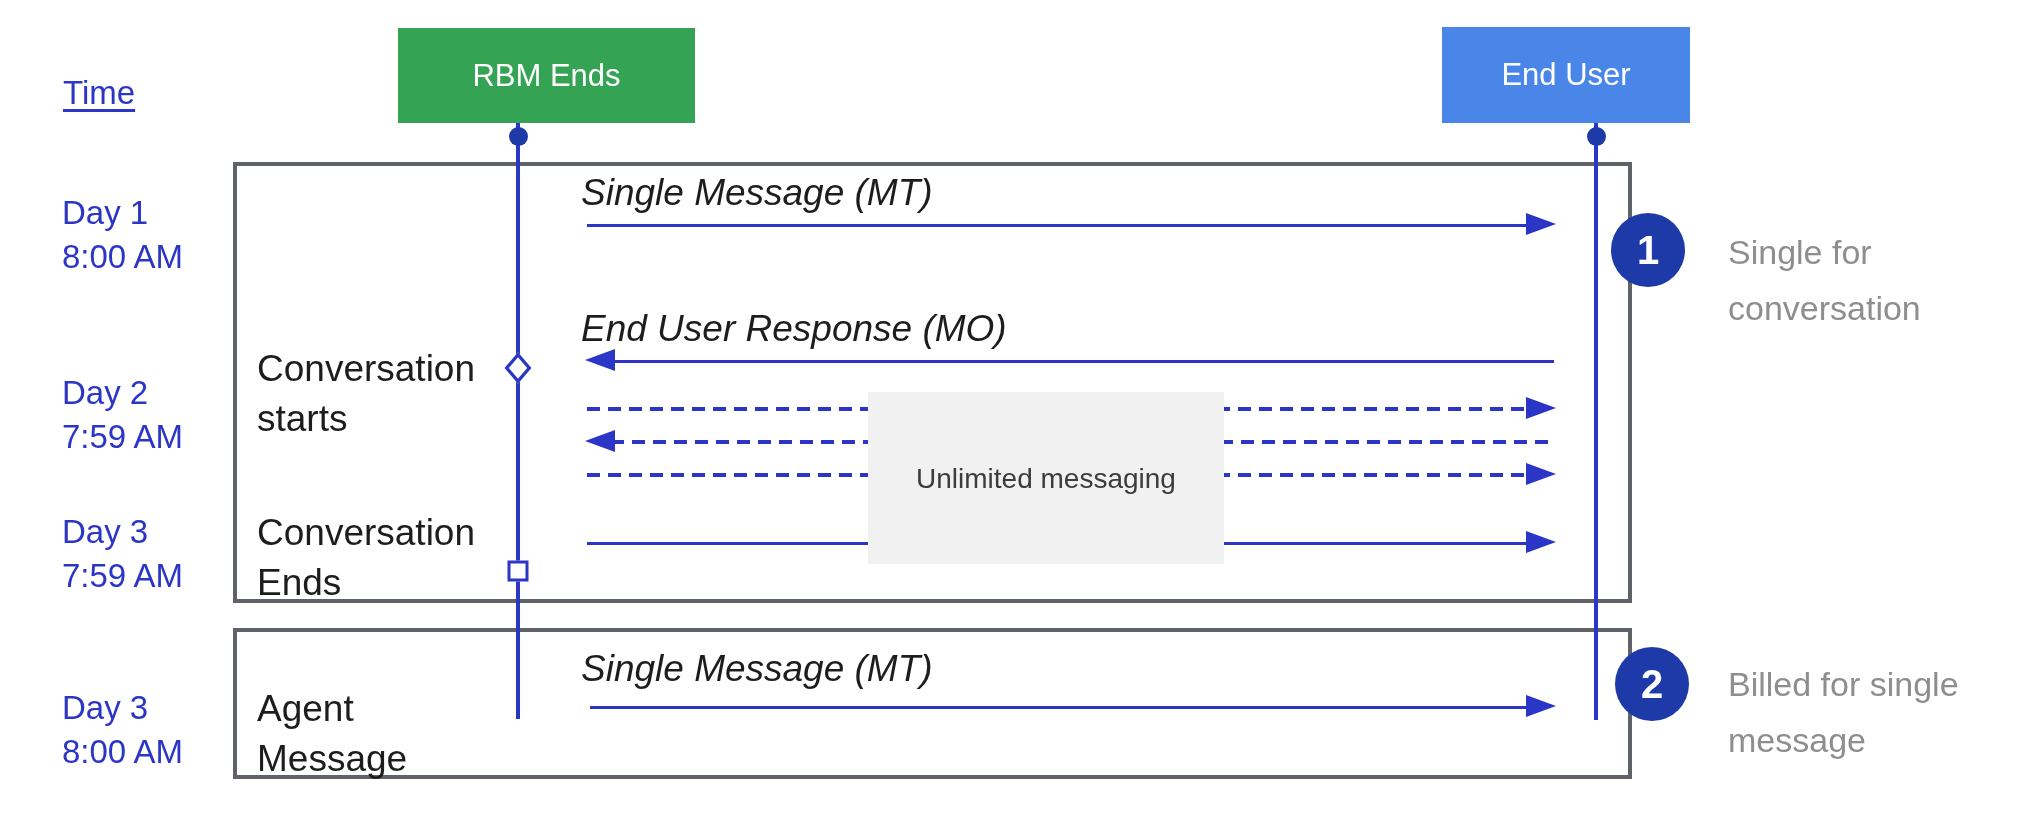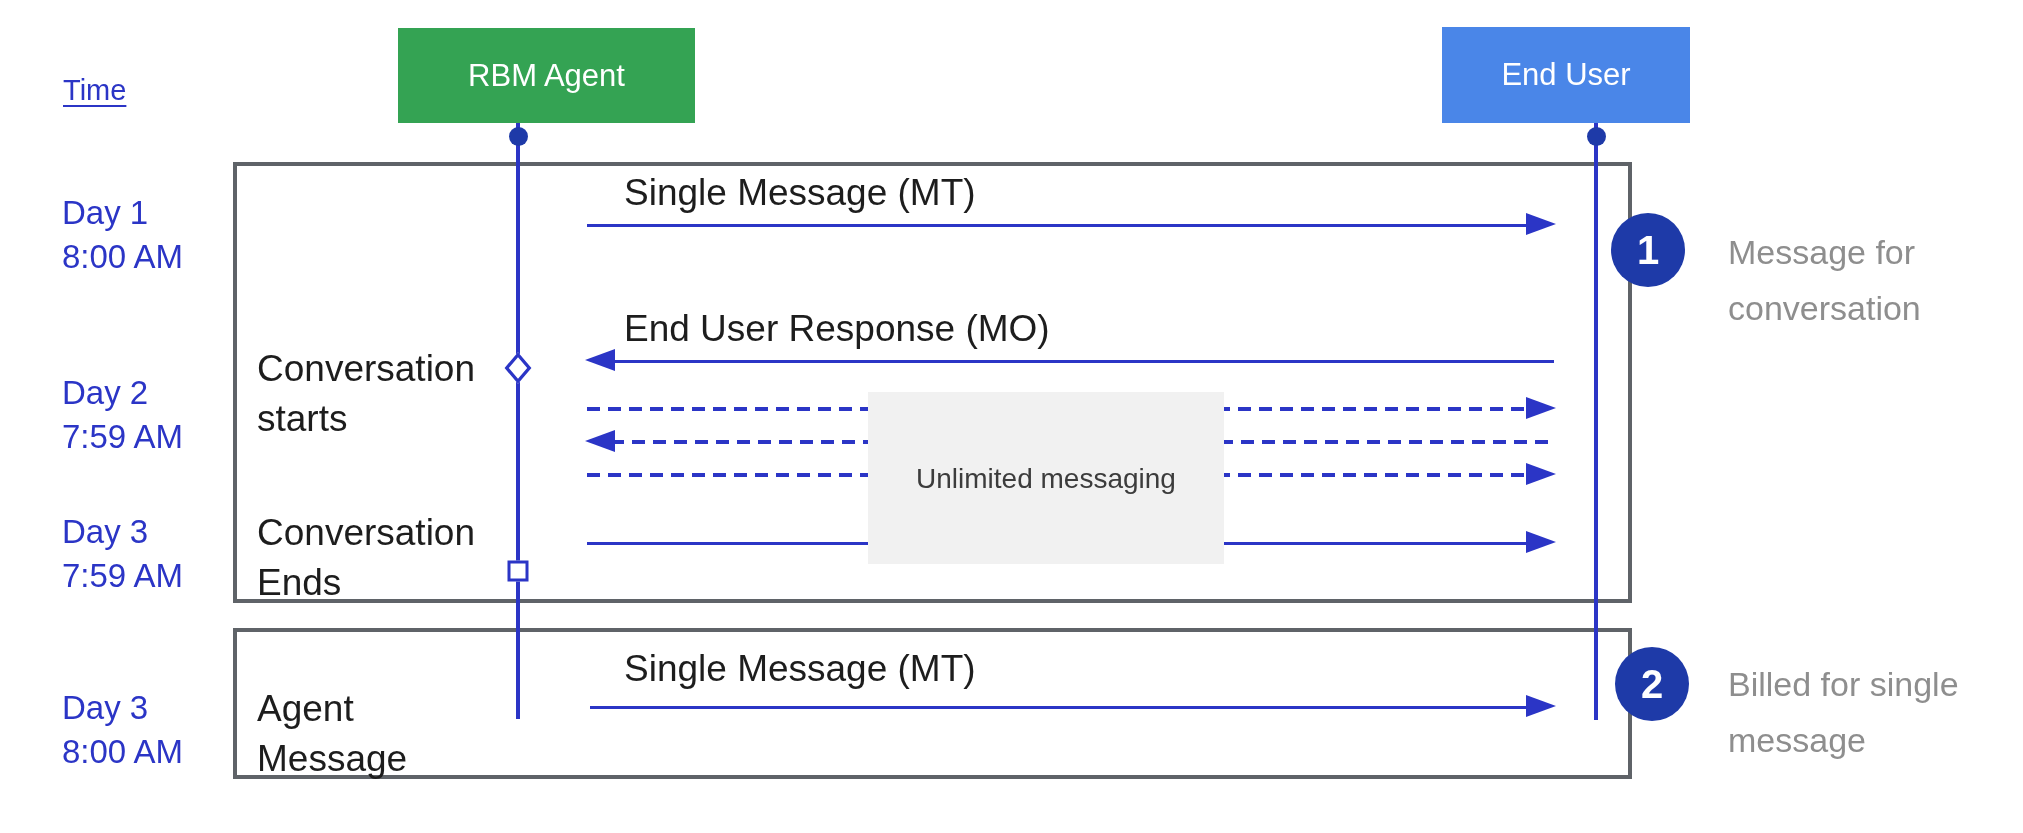--- a/index.html
+++ b/index.html
@@ -5,42 +5,42 @@
   :root{
     --blue:#2B35C6; --navy:#1E3AA8; --green:#34A353; --userblue:#4A86E8;
     --framegray:#5F6368; --infobg:#F1F1F1; --infotext:#3C3C3C;
     --mutedgray:#8E8E8E; --ink:#1D1D1D;
   }
   *{margin:0;padding:0;box-sizing:border-box;}
   body{background:#ffffff;font-family:"Liberation Sans", sans-serif;}
   .canvas{position:relative;width:2023px;height:833px;background:#fff;overflow:hidden;}
 
   
-  .time-label{position:absolute;left:63px;top:74px;font-size:29px;color:var(--blue);
+  .time-label{position:absolute;left:63px;top:74px;font-size:33px;color:var(--blue);
     text-decoration:underline;text-underline-offset:5px;z-index:5;}
   .actor{position:absolute;display:flex;align-items:center;justify-content:center;
     color:#fff;font-size:31px;z-index:5;}
   .actor.agent{left:398px;top:28px;width:297px;height:95px;background:var(--green);}
   .actor.user{left:1442px;top:27px;width:248px;height:96px;background:var(--userblue);}
   .dot{position:absolute;width:19px;height:19px;border-radius:50%;background:var(--navy);z-index:5;}
 
   
   .lifeline{position:absolute;width:4px;background:var(--blue);z-index:4;}
   .frame{position:absolute;left:233px;width:1399px;border:4px solid var(--framegray);z-index:1;background:transparent;}
   .frame.f1{top:162px;height:441px;}
   .frame.f2{top:628px;height:151px;}
 
   
   .daylbl{position:absolute;left:62px;color:var(--blue);font-size:33px;line-height:44px;z-index:2;}
   .daylbl span{display:block;}
 
   
   .marker-lbl{position:absolute;left:257px;color:var(--ink);font-size:37px;line-height:50px;z-index:2;}
   .marker-lbl span{display:block;}
-  .msg-lbl{position:absolute;left:624px;color:var(--ink);font-size:37px;z-index:2;white-space:nowrap;}
+  .msg-lbl{position:absolute;left:581px;color:var(--ink);font-size:37px;z-index:2;white-space:nowrap;font-style:italic;}
 
   
   .diamond{position:absolute;left:518px;top:368px;width:19px;height:19px;background:#fff;
     border:3px solid var(--blue);transform:translate(-50%,-50%) scaleY(1.18) rotate(45deg);z-index:5;}
   .sqmark{position:absolute;left:518px;top:571px;width:21px;height:21px;background:#fff;
     border:3px solid var(--blue);transform:translate(-50%,-50%);z-index:5;}
 
   
   .arrow{position:absolute;left:587px;width:967px;height:0;z-index:2;}
   .arrow .line{position:absolute;top:-1px;height:3px;left:0;right:0;background:var(--blue);}
@@ -64,21 +64,21 @@
   .billed span{display:block;}
 </style>
 </head>
 <body>
 
 <div class="canvas">
 
   <div class="time-label">Time</div>
 
   <div class="actor agent">
-    <span>RBM Agent</span>
+    <span>RBM Ends</span>
   </div>
   <div class="actor user">
     <span>End User</span>
   </div>
 
   <div class="dot" style="left:509px;top:127px;"></div>
   <div class="dot" style="left:1587px;top:127px;"></div>
 
   <div class="lifeline" style="left:516px;top:123px;height:596px;"></div>
   <div class="lifeline" style="left:1594px;top:123px;height:597px;"></div>
@@ -155,21 +155,21 @@
   <div class="msg-lbl" style="top:648px;">Single Message (MT)</div>
   <div class="arrow right solid" style="top:707px;left:590px;width:964px;">
     <div class="line"></div>
     <div class="head"></div>
   </div>
 
   <div class="numcircle" style="left:1648px;top:250px;">
     <span>1</span>
   </div>
   <div class="billed" style="top:224px;">
-    <span>Message for</span>
+    <span>Single for</span>
     <span>conversation</span>
   </div>
 
   <div class="numcircle" style="left:1652px;top:684px;">
     <span>2</span>
   </div>
   <div class="billed" style="top:656px;">
     <span>Billed for single</span>
     <span>message</span>
   </div>

